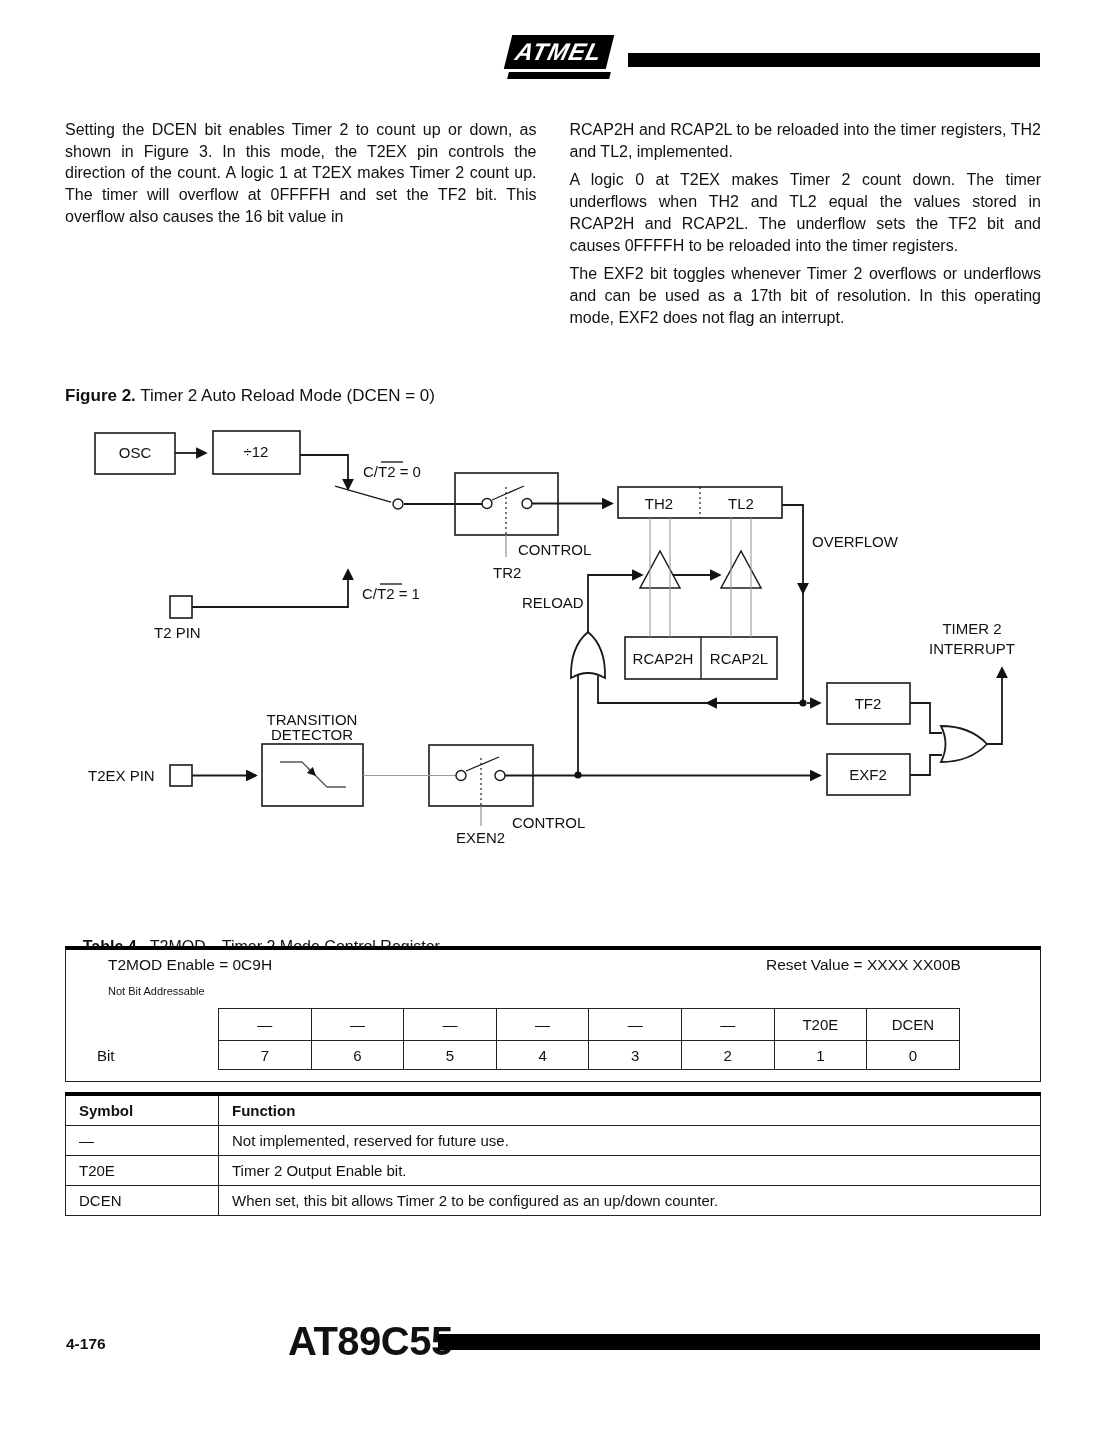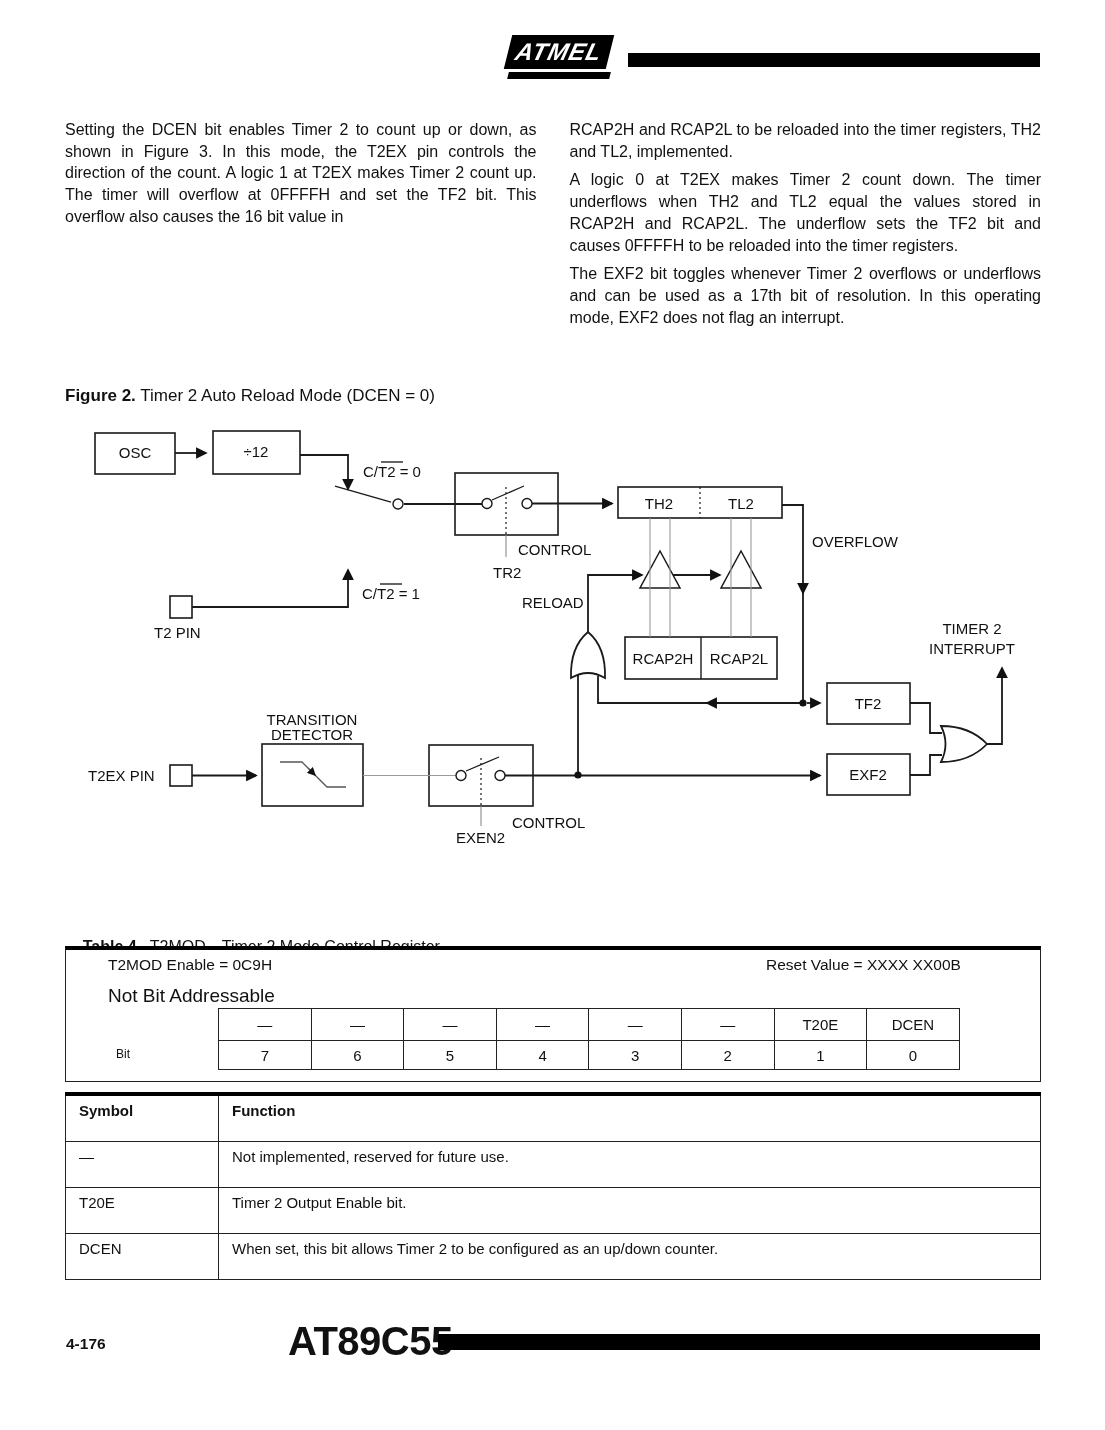--- a/index.html
+++ b/index.html
@@ -27,38 +27,38 @@
   .diagram { position:absolute; left:0; top:0; width:1105px; height:1430px; pointer-events:none; }
   .dlab { font-family:"Liberation Sans", sans-serif; font-size:15px; fill:#111; }
   
   .table4-title { position:absolute; left:65px; top:920px; font-size:16px; white-space:pre-wrap; }
   .reg-box {
     position:absolute; left:65px; top:946px; width:976px; height:136px;
     box-sizing:border-box; border:1.2px solid #222; border-top:4px solid #000; background:#fff;
   }
   .reg-box .addr   { position:absolute; left:42px;  top:6px;  font-size:15.5px; }
   .reg-box .reset  { position:absolute; left:669px; top:6px;  font-size:15.5px;margin-left:31px; }
-  .reg-box .notbit { position:absolute; left:42px;  top:35px; font-size:19px; }
-  .reg-box .bitlab { position:absolute; left:50px;  top:97px; font-size:12px; }
+  .reg-box .notbit { position:absolute; left:42px;  top:35px; font-size:11px; }
+  .reg-box .bitlab { position:absolute; left:31px;  top:97px; font-size:15px; }
   .bit-grid { position:absolute; left:152px; top:58px; border-collapse:collapse; }
   .bit-grid td {
     width:91.6px; border:1.5px solid #222; text-align:center;
     font-size:15px; padding:0;
   }
   .bit-grid tr.symrow td { height:31px; }
   .bit-grid tr.numrow td { height:28px; }
   
   .func-table {
     position:absolute; left:65px; top:1092px; width:976px;
     border-collapse:collapse; background:#fff;
     border:1.2px solid #222; border-top:4px solid #000;
   }
   .func-table th, .func-table td {
     border:1.2px solid #222; height:29px; font-size:15px;
-    padding:0 6px 16px 13px; text-align:left; vertical-align:middle;
+    padding:0 6px 0 13px; text-align:left; vertical-align:middle;
   }
   .func-table th { font-weight:bold; }
   .func-table .c-symbol { width:133px; }
   
   .footer-page { position:absolute; left:66px; top:1335px; font-size:15.5px; font-weight:bold; }
   .footer-part { position:absolute; left:288px; top:1319px; font-size:40px; font-weight:bold; letter-spacing:-0.5px; }
   .footer-bar  { position:absolute; left:438px; top:1334px; width:602px; height:16px; background:#000; }
 </style>
 </head>
 <body>

